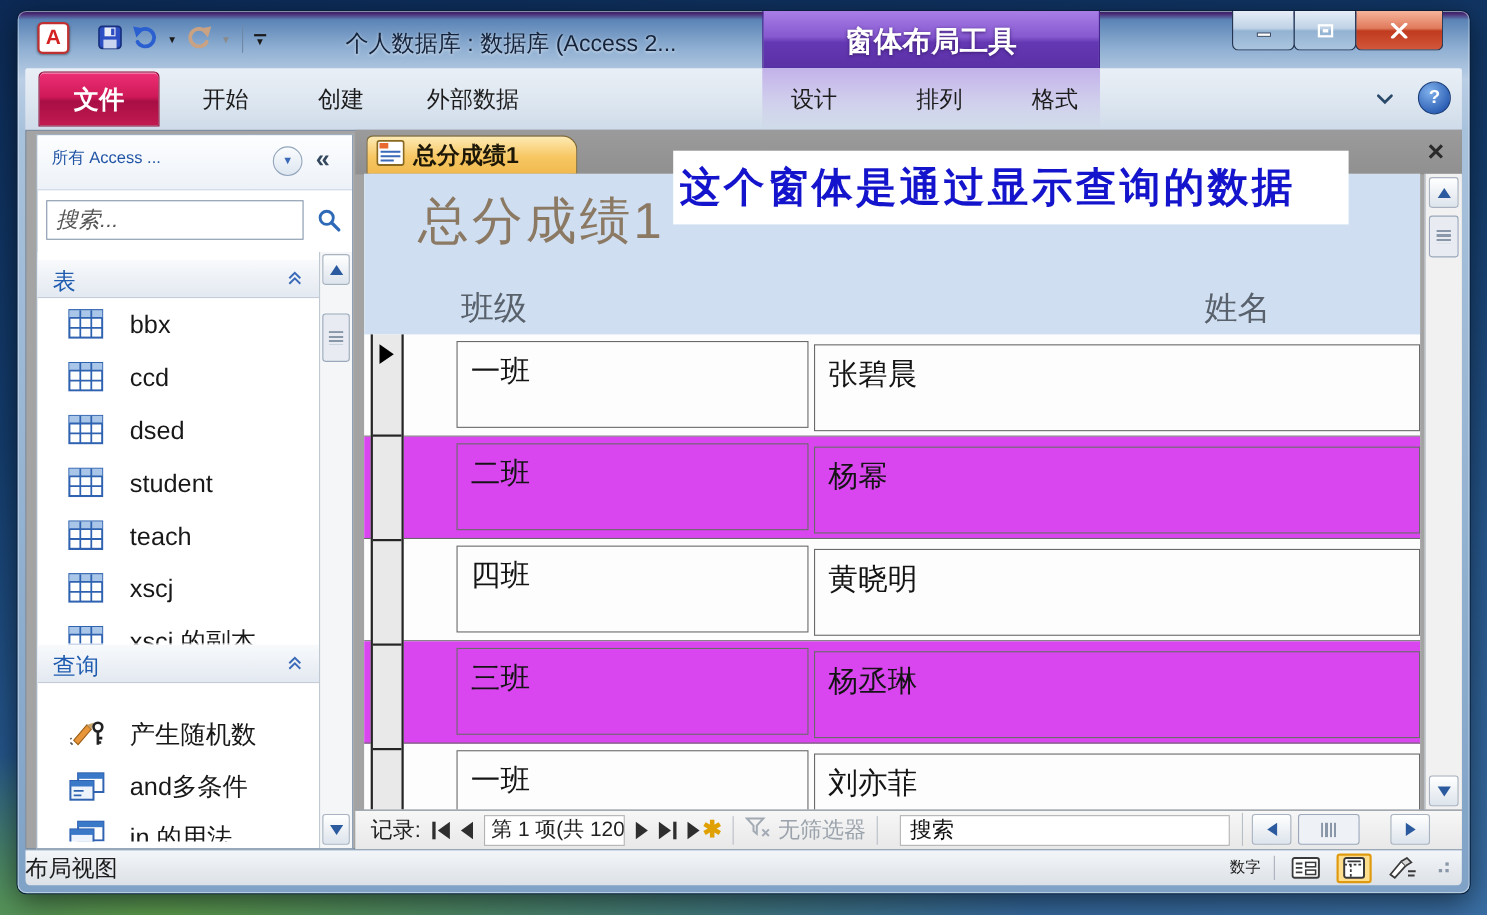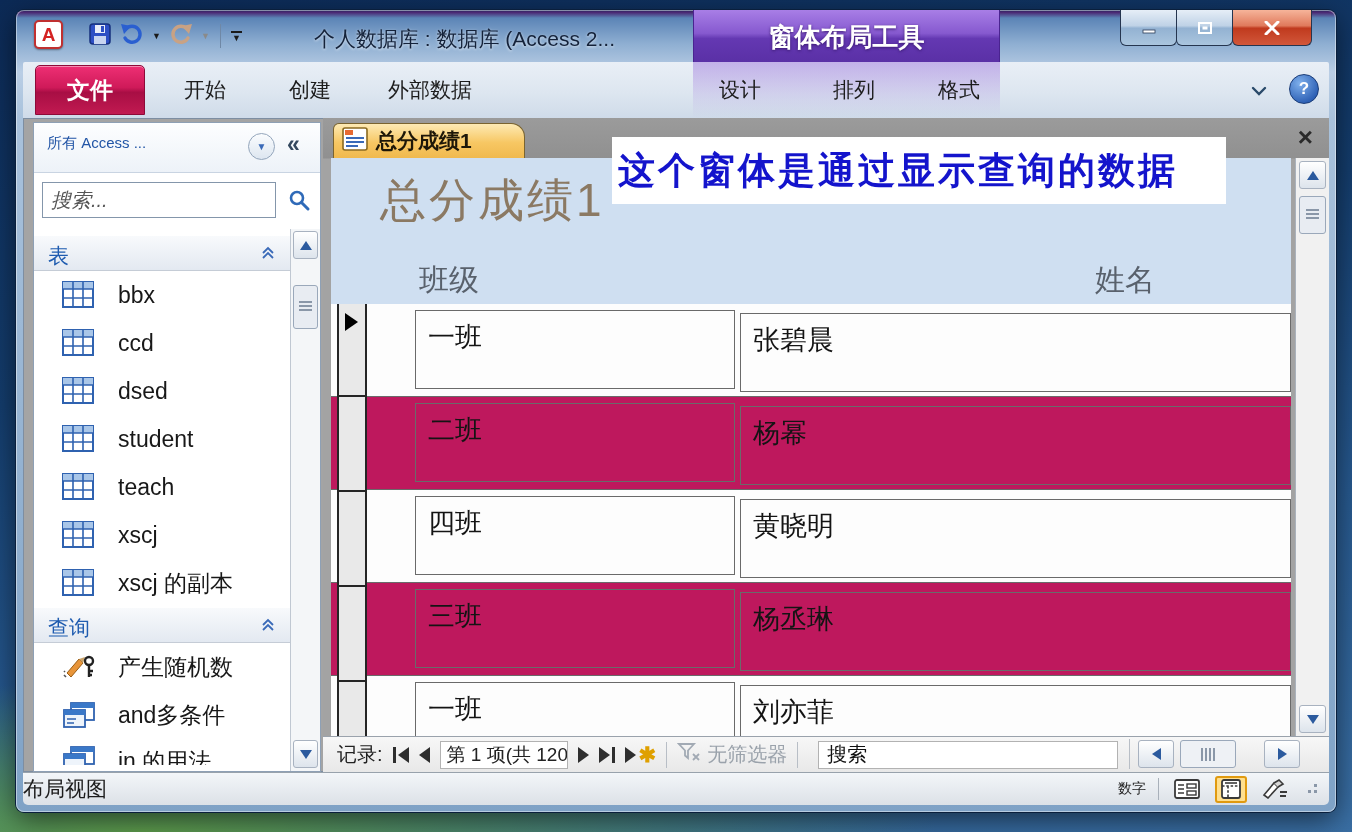--- a/index.html
+++ b/index.html
@@ -93,21 +93,21 @@
     border-radius:6px 14px 0 0;background:linear-gradient(180deg,#fdeab4 0%,#f7c763 55%,#f0b94e 100%);
     display:flex;align-items:center}
   .doctab .lbl{font-size:21px;font-weight:bold;color:#1d1708;margin-left:8px;white-space:nowrap}
   .doc-close{position:absolute;right:16px;top:2px;font-size:26px;font-weight:bold;color:#2a2a2a;line-height:34px}
   .doccontent{position:absolute;left:8px;top:40px;right:38px;bottom:36px;background:#fdfdfd;overflow:hidden}
   .form-header{position:absolute;left:0;top:0;right:0;height:146px;background:#cfdff1}
   .form-title{position:absolute;left:49px;top:12px;font-size:46px;color:#8b7963;letter-spacing:3px;white-space:nowrap}
   .colhdr{position:absolute;top:102px;font-size:30px;color:#59616c;white-space:nowrap}
   .rows{position:absolute;left:0;top:146px;right:0;bottom:0}
   .row{position:absolute;left:0;right:0;height:93px;border-bottom:1px solid #6a6a6a}
-  .row.alt{background:#be185d}
+  .row.alt{background:#d946ef}
   .row .cell{position:absolute;border:1px solid #6a6a6a;font-size:27px;color:#141414;padding:8px 0 0 12px;overflow:hidden;white-space:nowrap}
   .cell.c-class{left:84px;top:6px;width:320px;height:79px}
   .cell.c-name{left:409px;top:9px;width:551px;height:79px}
   .selcol{position:absolute;left:6px;top:0;width:30px;bottom:0;background:#e9e9e9;
     border-left:2px solid #252525;border-right:2px solid #252525}
   .selcell{position:absolute;left:0;right:0;height:93px;border-bottom:2px solid #252525}
   .selcell .tri{position:absolute;left:6px;top:9px;width:0;height:0;
     border-top:9px solid transparent;border-bottom:9px solid transparent;border-left:13px solid #000}
   .vscroll{position:absolute;right:0;top:40px;width:34px;bottom:36px;background:#f1f1f1;border-left:1px solid #aab2bc}
   .vscroll .sbtn{left:3px;width:27px}
@@ -289,21 +289,21 @@
           <span class="lbl">xscj</span>
           </div>
         <div class="nav-item" style="top:330px">
           <span class="ic"><svg width="32" height="27" viewBox="0 0 32 27">
                 <rect x="1" y="1" width="30" height="25" fill="#fff" stroke="#2f62b0" stroke-width="2"></rect>
                 <rect x="1" y="1" width="30" height="7" fill="#a9c6e8"></rect>
                 <path d="M11 1 V26 M21 1 V26 M1 8 H31 M1 17 H31" stroke="#2f62b0" stroke-width="1.6"></path>
               </svg></span>
           <span class="lbl">xscj 的副本</span>
           </div>
-        <div class="nav-sec" style="top:378px">
+        <div class="nav-sec" style="top:356px">
           <span class="nav-sec-label">查询</span>
           <span class="nav-sec-chev"><svg width="16" height="16">
                 <path d="M3 8 L8 3 L13 8 M3 13 L8 8 L13 13" fill="none" stroke="#3a6ab8" stroke-width="1.8"></path>
               </svg></span>
         </div>
         <div class="nav-item" style="top:414px">
           <span class="ic"><svg width="34" height="28" viewBox="0 0 34 28">
                 <path d="M2 22 L4 24 M2 18 L3 19" stroke="#555" stroke-width="1.6"></path>
                 <polygon points="5,20 17,6 21,10 9,24" fill="#e8953a" stroke="#9a5d14" stroke-width="1"></polygon>
                 <polygon points="17,6 21,10 23,4" fill="#caa36a"></polygon>

